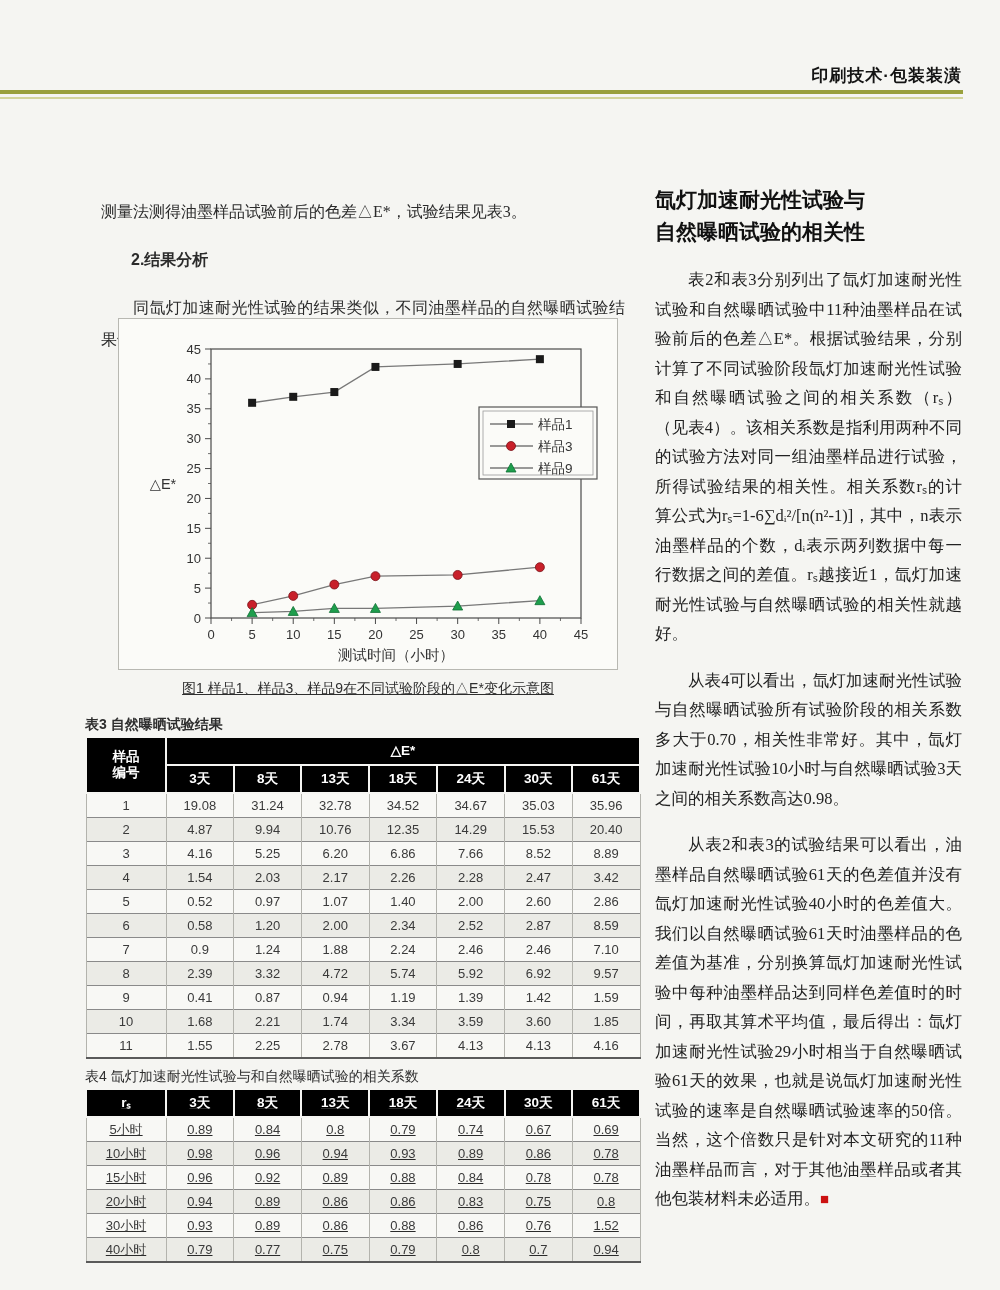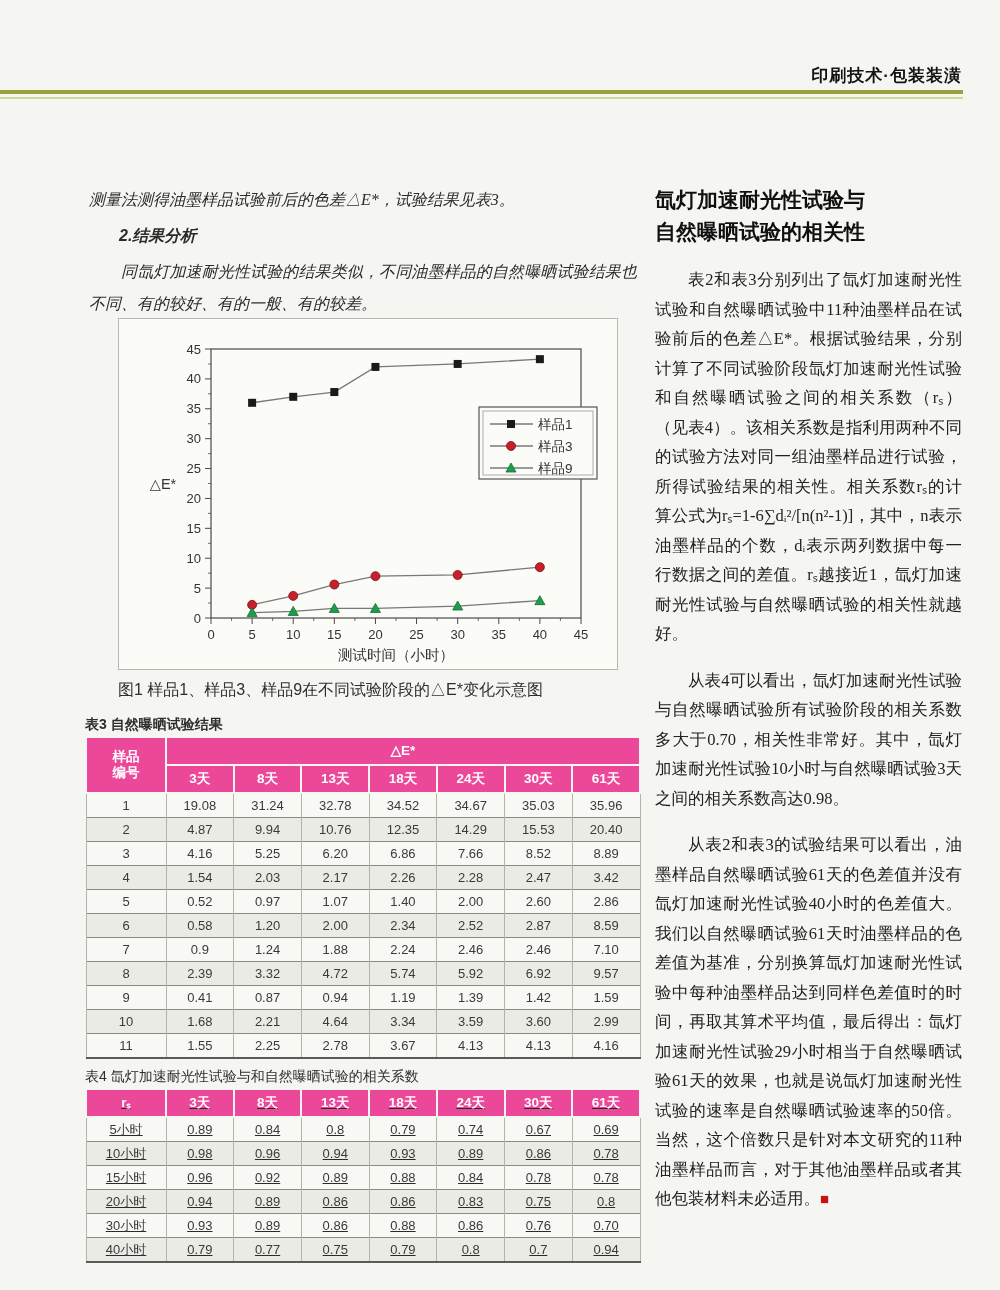--- a/index.html
+++ b/index.html
@@ -11,50 +11,50 @@
   .brand{
     position:absolute;top:64px;right:38px;
     font-family:"Liberation Sans", sans-serif;font-weight:bold;
     font-size:17px;letter-spacing:1px;color:#141414;text-align:center;
   }
   .rule-main{position:absolute;top:90px;left:0;width:963px;height:4px;background:#99a03c;}
   .rule-sub{position:absolute;top:97px;left:0;width:963px;height:2px;background:#d3d59c;}
 
   
   .left-col{position:absolute;left:85px;top:180px;width:556px;font-size:16px;line-height:32px;text-align:justify;}
-  .left-col p{margin:4px;font-style:italic;}
+  .left-col p{margin:16px;}
   .sec-head{font-weight:bold;font-family:"Liberation Sans", sans-serif;padding-left:30px;}
   .indent{text-indent:2em;}
 
   
   .figure-box{
     position:absolute;left:118px;top:318px;width:500px;height:352px;
     border:1px solid #b8b8b2;background:#fbfbf8;box-sizing:border-box;
   }
   .figure-box svg{display:block;}
   svg text{font-family:"Liberation Sans", sans-serif;fill:#333;}
   .fig-caption{
-    position:absolute;left:118px;top:680px;width:500px;
-    font-family:"Liberation Sans", sans-serif;font-size:16px;color:#2e2e2e;
+    position:absolute;left:118px;top:680px;width:500px;text-align:center;
+    font-family:"Liberation Sans", sans-serif;font-size:14px;color:#2e2e2e;text-decoration:underline;
   }
 
   
   .tbl-title{
     position:absolute;left:85px;width:556px;
     font-family:"Liberation Sans", sans-serif;font-size:14px;color:#2e2e2e;
   }
   .tbl-wrap{position:absolute;left:85px;width:556px;}
   table.data-table{
     border-collapse:collapse;width:556px;table-layout:fixed;
     font-family:"Liberation Sans", sans-serif;
     border-bottom:2px solid #5a5a5a;
   }
   table.data-table col.c0{width:80px;}
   table.data-table thead th{
-    background:#ec4899;color:#ffffff;font-weight:bold;font-size:13.5px;
+    background:#000000;color:#ffffff;font-weight:bold;font-size:13.5px;
     border:2px solid #f5f5f2;height:24px;padding:1px 0;line-height:1.15;
   }
   table.data-table tbody th,
   table.data-table tbody td{
     font-weight:normal;font-size:13px;color:#3a3a3a;text-align:center;
     border-top:1px solid #8a8a8a;border-left:1px solid #b3b3ad;border-right:1px solid #b3b3ad;
     height:23px;padding:0;
   }
   table.data-table tbody tr:nth-child(even){background:#ebebe6;}
   table.data-table tbody tr:nth-child(odd){background:#f8f8f5;}
@@ -307,25 +307,25 @@
           <td>0.94</td>
           <td>1.19</td>
           <td>1.39</td>
           <td>1.42</td>
           <td>1.59</td>
         </tr>
         <tr>
           <th>10</th>
           <td>1.68</td>
           <td>2.21</td>
-          <td>4.64</td>
+          <td>1.74</td>
           <td>3.34</td>
           <td>3.59</td>
           <td>3.60</td>
-          <td>2.99</td>
+          <td>1.85</td>
         </tr>
         <tr>
           <th>11</th>
           <td>1.55</td>
           <td>2.25</td>
           <td>2.78</td>
           <td>3.67</td>
           <td>4.13</td>
           <td>4.13</td>
           <td>4.16</td>
@@ -401,21 +401,21 @@
           <td>0.8</td>
         </tr>
         <tr>
           <th>30小时</th>
           <td>0.93</td>
           <td>0.89</td>
           <td>0.86</td>
           <td>0.88</td>
           <td>0.86</td>
           <td>0.76</td>
-          <td>0.70</td>
+          <td>1.52</td>
         </tr>
         <tr>
           <th>40小时</th>
           <td>0.79</td>
           <td>0.77</td>
           <td>0.75</td>
           <td>0.79</td>
           <td>0.8</td>
           <td>0.7</td>
           <td>0.94</td>

